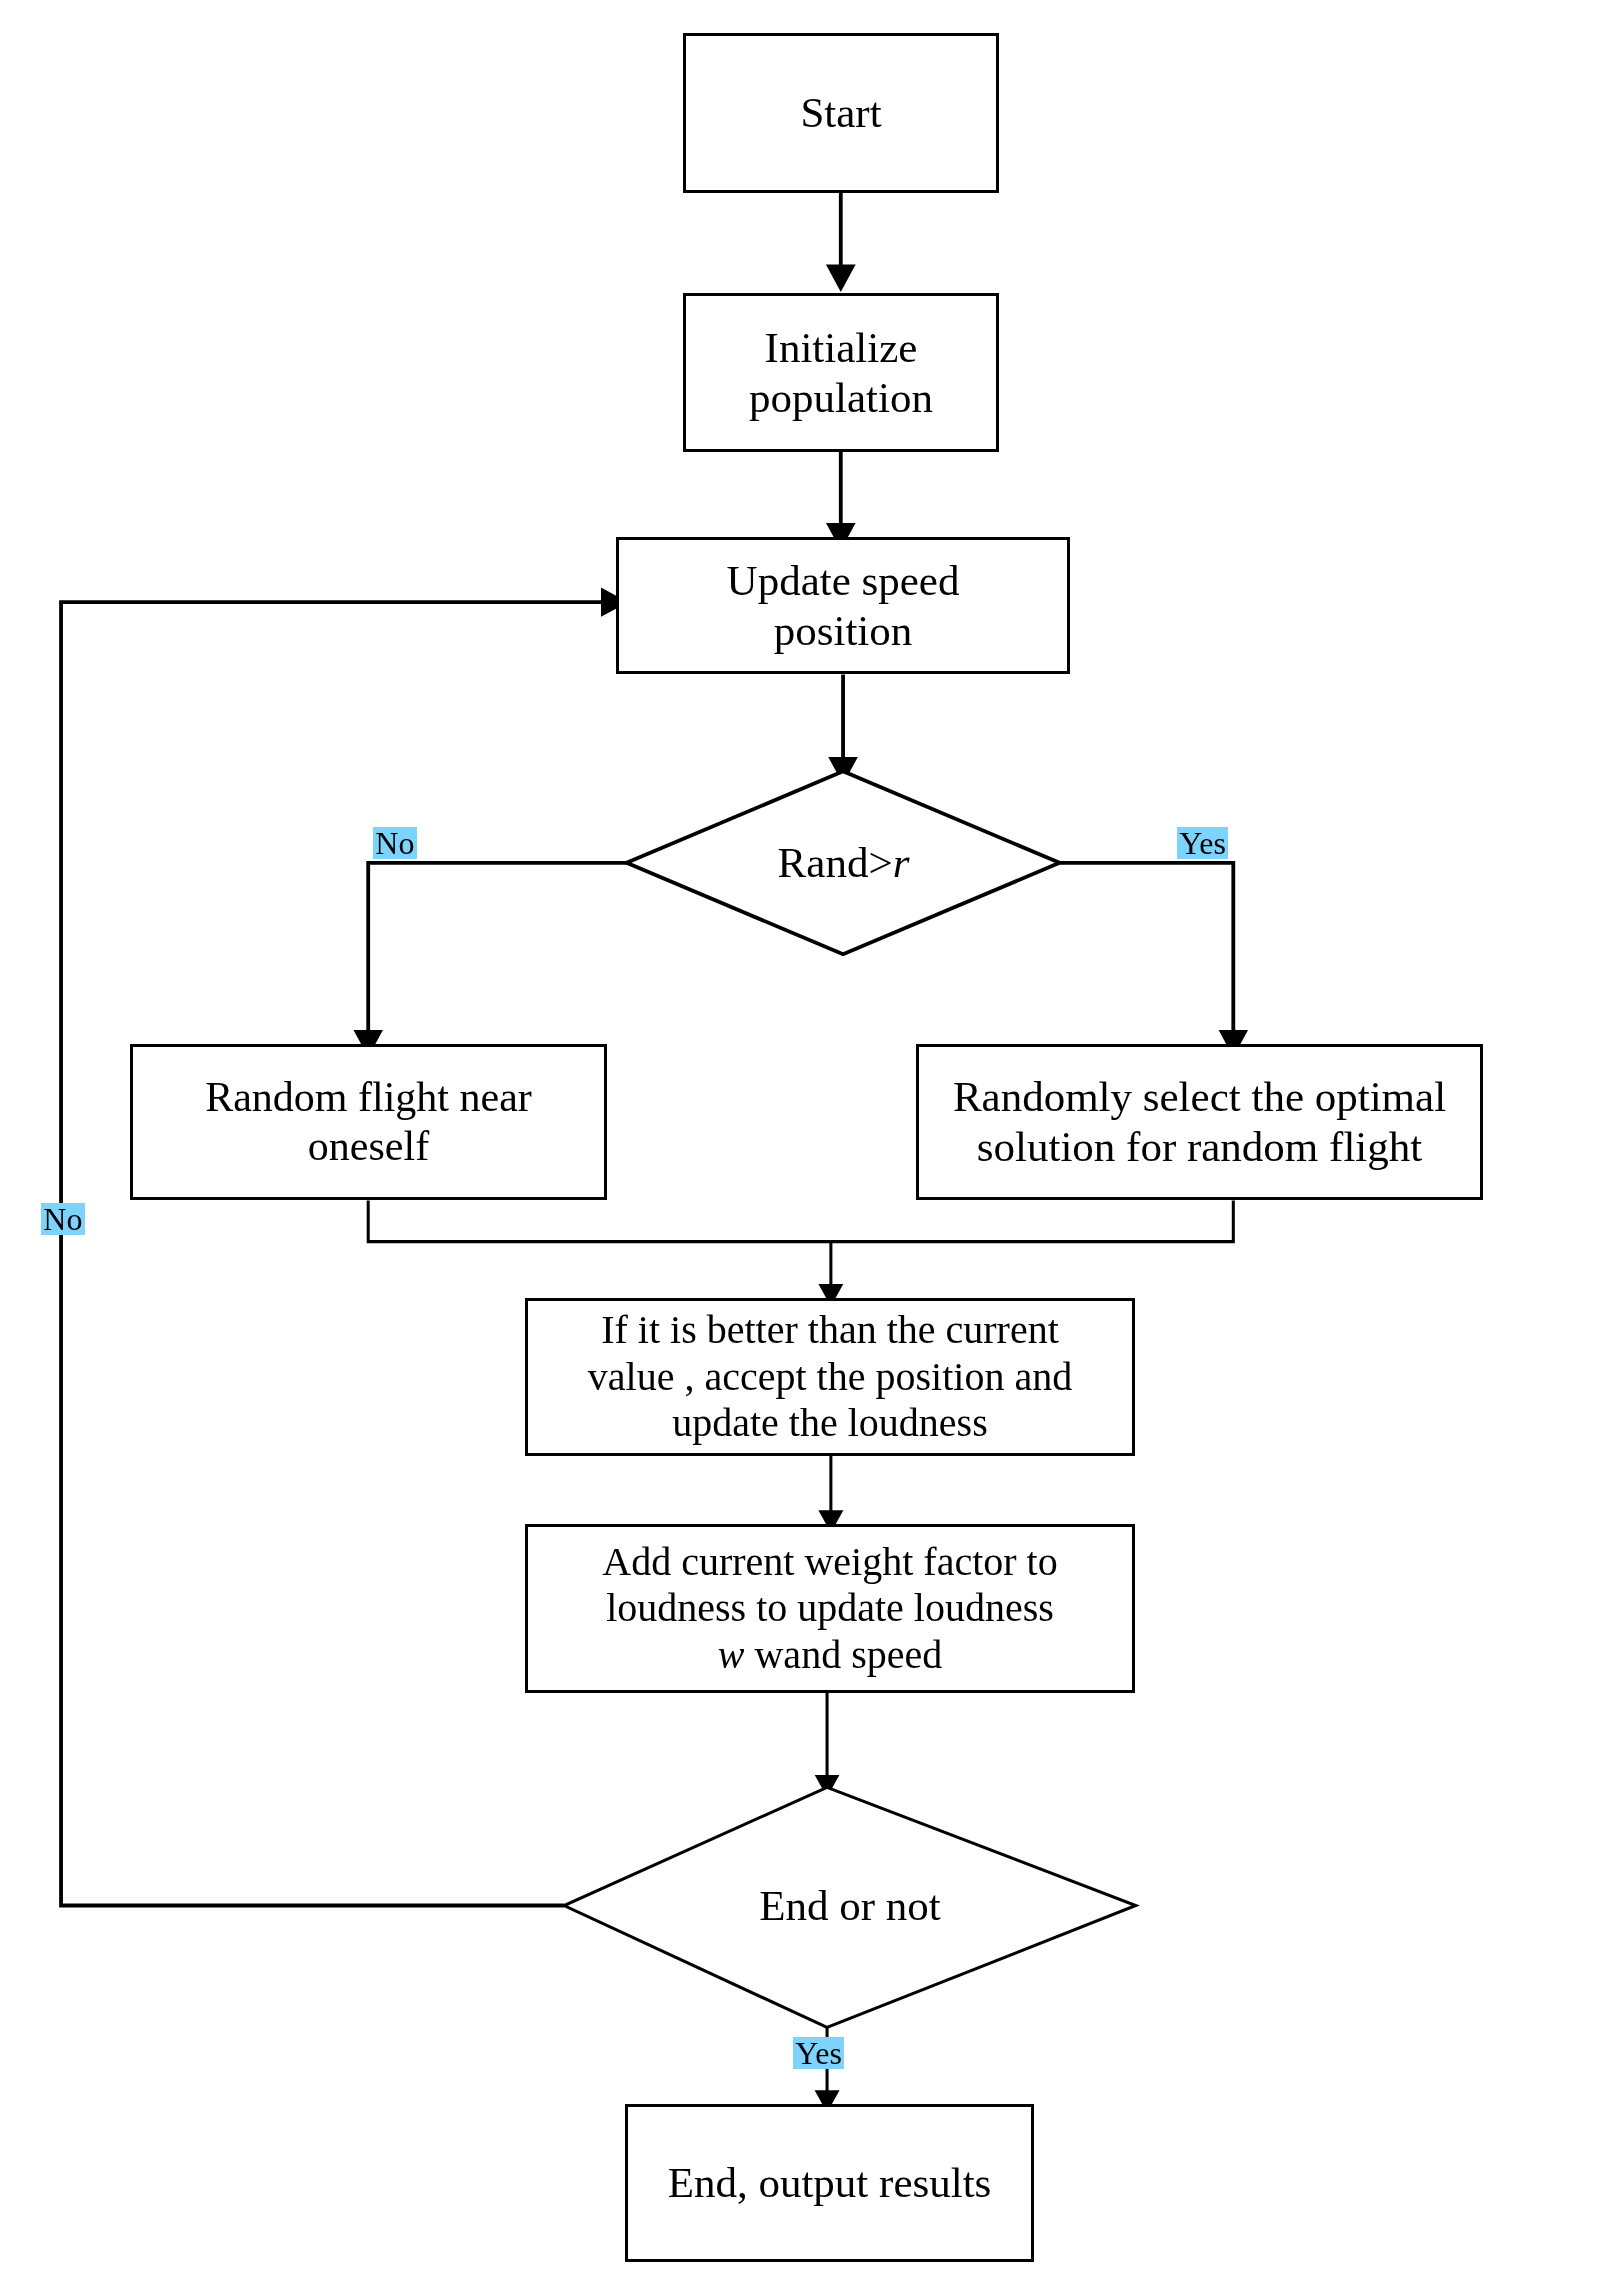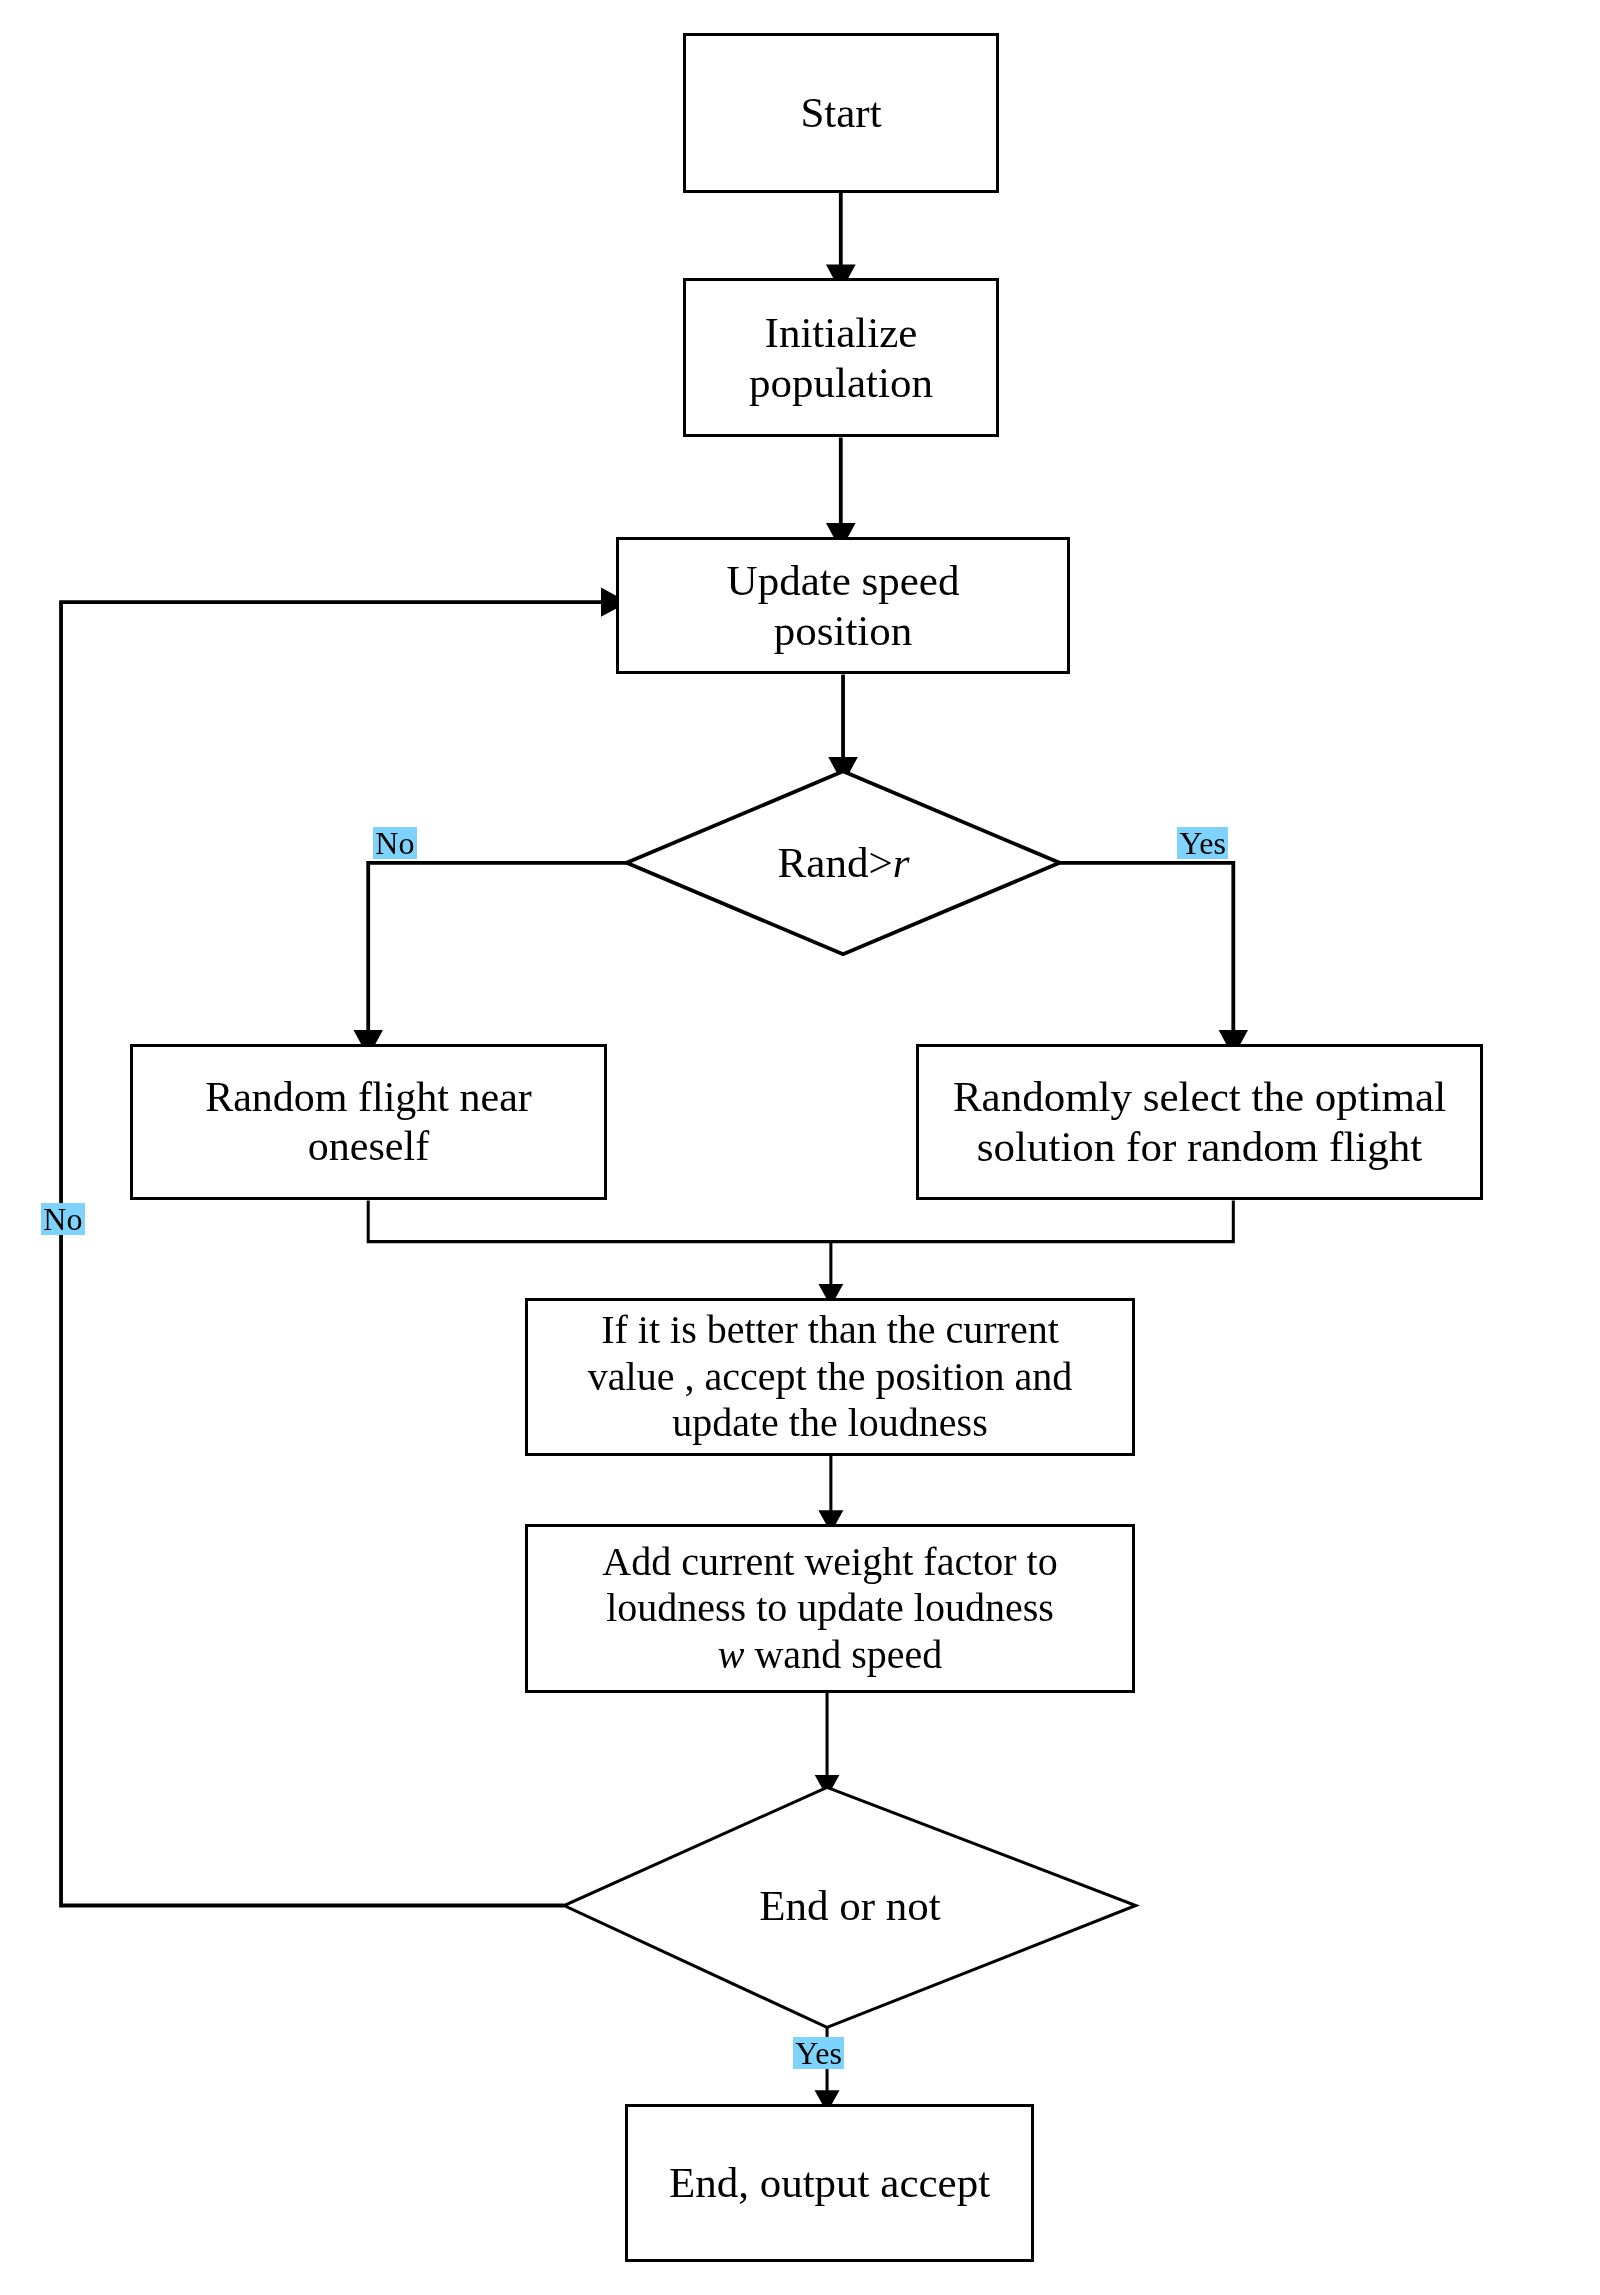--- a/index.html
+++ b/index.html
@@ -61,21 +61,21 @@
     position: absolute;
     background: #7dd3fc;
     line-height: 1;
     white-space: nowrap;
     padding: 0 2.3px;
   }
   .ital { font-style: italic; }
 
   
   #node-start        { left: 683px;  top: 33px;   width: 316px; height: 160px; font-size: 43px; }
-  #node-init         { left: 683px;  top: 278px;  width: 316px; height: 159px; font-size: 43px; }
+  #node-init         { left: 683px;  top: 293px;  width: 316px; height: 159px; font-size: 43px; }
   #node-update       { left: 616px;  top: 537px;  width: 454px; height: 137px; font-size: 43px; }
   #node-randflight   { left: 130px;  top: 1044px; width: 477px; height: 156px; font-size: 42px; }
   #node-randselect   { left: 916px; top: 1044px; width: 567px; height: 156px; font-size: 43px; }
   #node-better       { left: 525px;  top: 1298px; width: 610px; height: 158px; font-size: 40px; }
   #node-adaptive     { left: 525px;  top: 1524px; width: 610px; height: 169px; font-size: 40px; }
   #node-end          { left: 625px;  top: 2104px; width: 409px; height: 158px; font-size: 43px; }
 
   
   #label-rand        { left: 627px;  top: 825px; width: 433px; height: 76px; font-size: 43px; }
   #label-endornot    { left: 564px;  top: 1868px; width: 572px; height: 76px; font-size: 43px; }
@@ -162,21 +162,21 @@
     <span class="txt">If it is better than the current
 value , accept the position and
 update the loudness</span>
   </div>
 
   <div class="node proc" id="node-adaptive">
     <span class="txt"><span>Add current weight factor to</span><br><span>loudness to update loudness</span><br><span class="ital">w</span><span> wand speed</span></span>
   </div>
 
   <div class="node proc" id="node-end">
-    <span class="txt">End, output accept</span>
+    <span class="txt">End, output results</span>
   </div>
 
   <div class="node diamond-label" id="label-rand">
     <span class="txt"><span>Rand&gt;</span><span class="ital">r</span></span>
   </div>
 
   <div class="node diamond-label" id="label-endornot">
     <span class="txt">End or not</span>
   </div>
 

